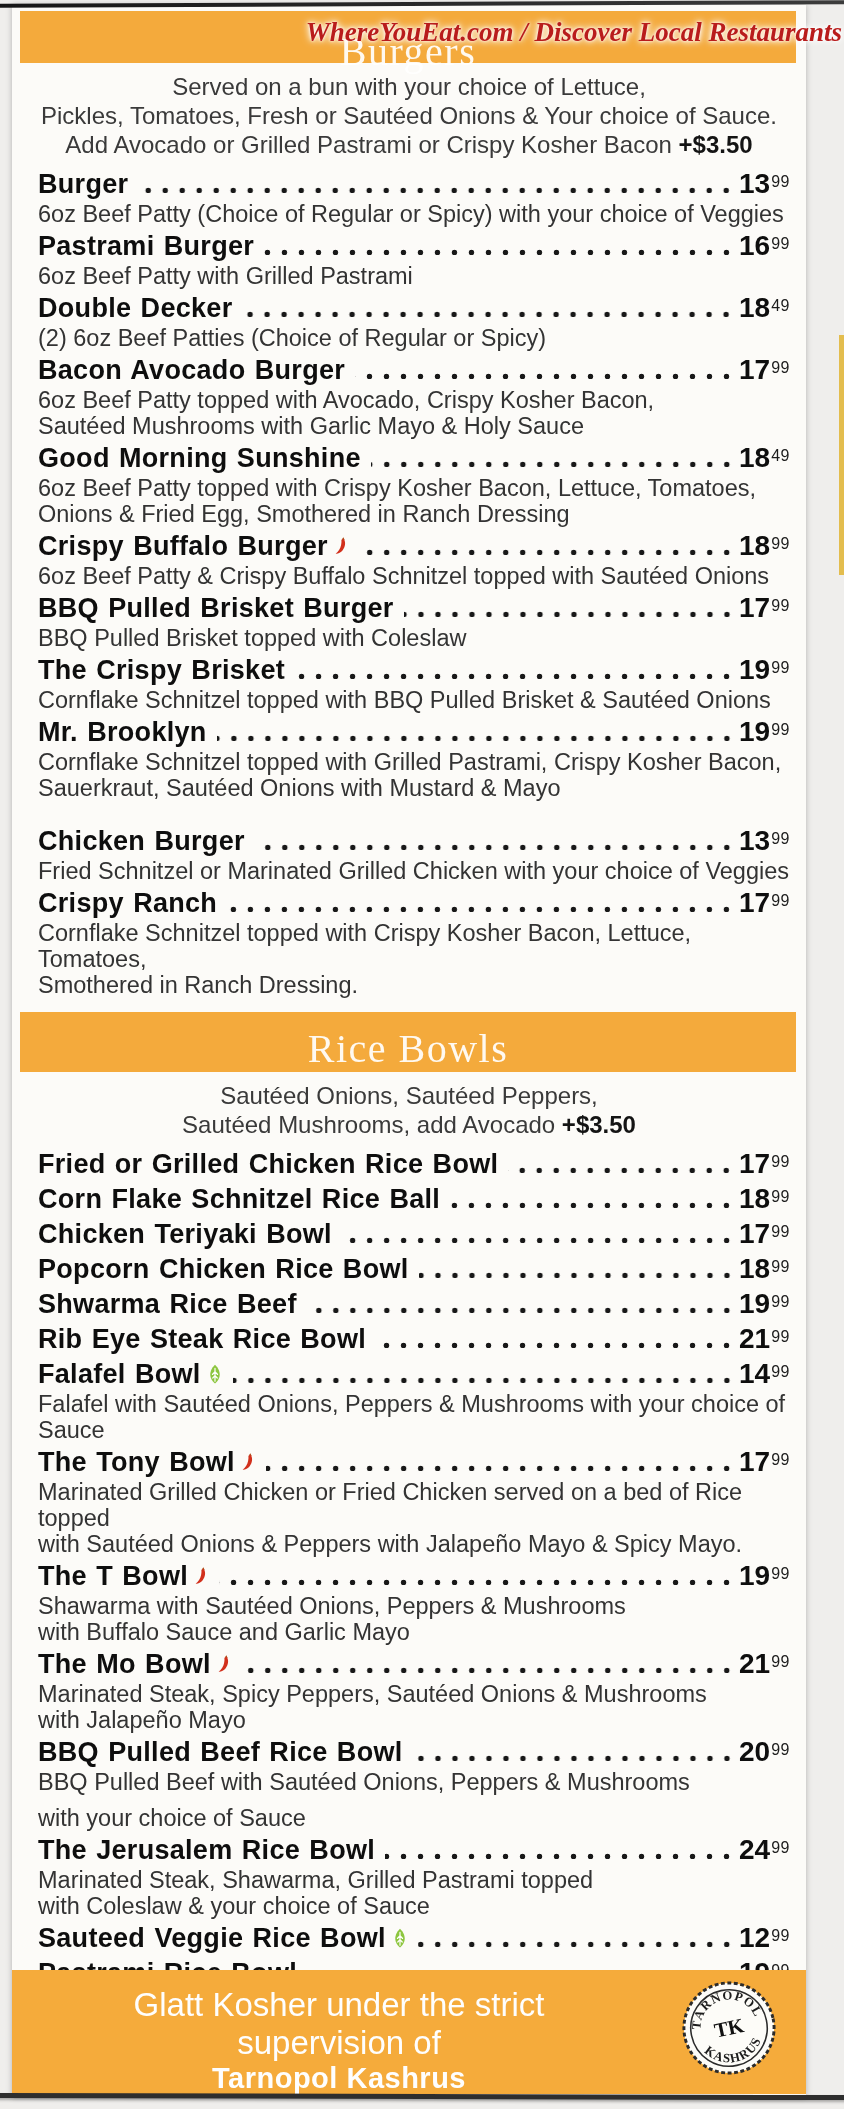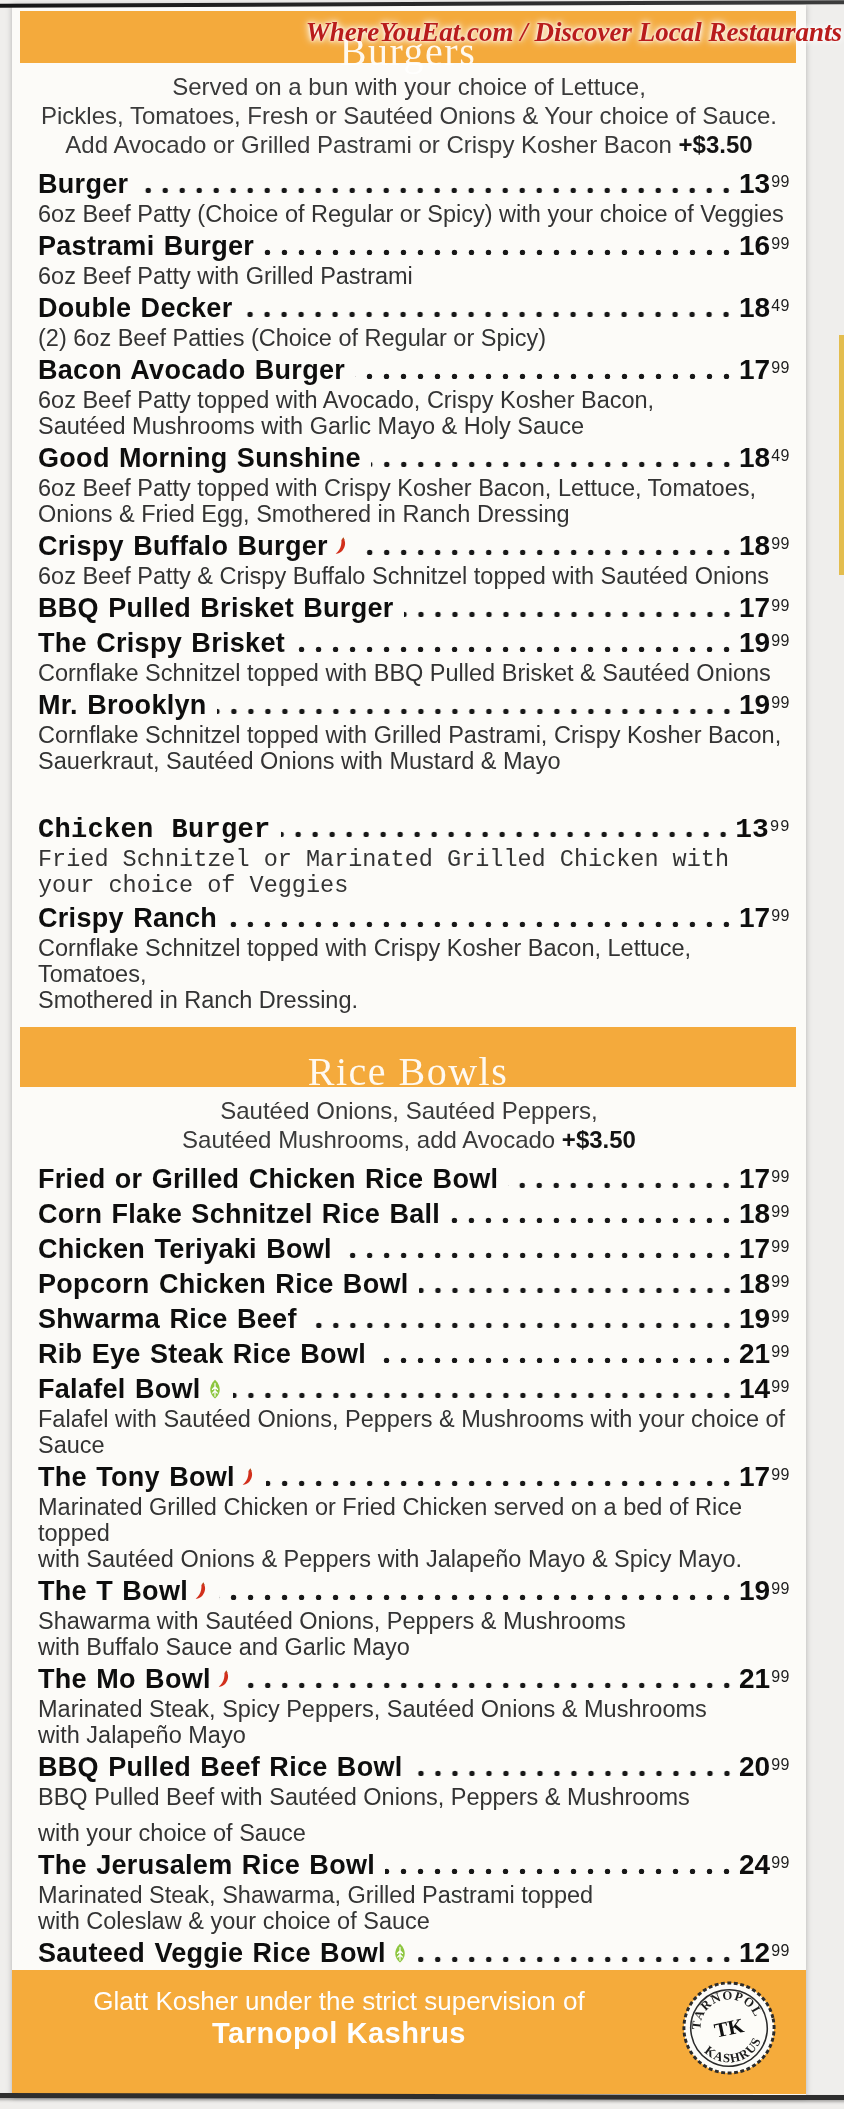--- a/index.html
+++ b/index.html
@@ -27,21 +27,21 @@
   .watermark {
     position:absolute; top:17px; right:2px; z-index:5; white-space:nowrap;
     font-family:"Liberation Serif", serif; font-style:italic; font-weight:bold;
     font-size:27px; color:#b91c1c;
     text-shadow:0 0 3px #fff, 0 0 6px #fff, 0 0 10px #fff;
   }
   .banner {
     margin:6px 10px 0 8px; height:52px; background:#F4AA3C;
     display:flex; align-items:center; justify-content:center;
   }
-  .banner-rice { height:60px; margin-top:14px; }
+  .banner-rice { height:60px; margin-top:14px;align-items:flex-end; }
   .banner-title {
     font-family:"Liberation Serif", serif; font-size:40px;
     color:rgba(255,255,254,0.93); letter-spacing:1.5px;margin-top:28px;
   }
   .intro { text-align:center; margin-top:9px; font-size:24px; line-height:29px; color:#3a3a3a; }
   .intro b { color:#141414; }
   .items { padding:6px 16px 0 26px; }
   .item { margin-top:3px; }
   .item-line { display:flex; align-items:baseline; }
   .item-name {
@@ -56,28 +56,28 @@
     background-size:17px 7px; background-repeat:repeat-x; background-position:right 1px;
   }
   .price { font-weight:bold; font-size:28px; color:#0e0e0e; white-space:nowrap; }
   .price sup {
     font-size:16px; font-weight:400; letter-spacing:0.5px; color:#1c1c1c;
     vertical-align:6px; margin-left:1px;
   }
   .item-desc { margin-top:1px; }
   .desc-line { font-size:23.5px; line-height:26px; color:#333; }
   
-  .item[data-idx="0-9"] { margin-top:40px;font-family:Liberation Mono, monospace; }
+  .item[data-idx="0-9"] { margin-top:24px; }
   .item[data-idx="1-10"] .desc-line + .desc-line { margin-top:10px; }
   .note { text-align:center; font-size:21px; color:#222; margin-top:18px; }
   .footer {
     position:absolute; left:0; bottom:3px; width:100%; height:124px; background:#F5AB3B;
   }
   .footer-text { position:absolute; left:40px; right:180px; top:16px; text-align:center; color:#fefefe; }
-  .footer-line1 { font-size:26px; }
+  .footer-line1 { font-size:33px; }
   .footer-line2 { font-size:29px; font-weight:bold; margin-top:0; letter-spacing:0.5px; }
   .seal { position:absolute; right:28px; top:9px; width:98px; height:98px; transform:rotate(-12deg); }
   .seal svg { width:100%; height:100%; }
   .seal-outer { fill:#fdfcf8; stroke:#2b2b2b; stroke-width:3; stroke-dasharray:4 2.6; }
   .seal-inner { fill:none; stroke:#2b2b2b; stroke-width:1.6; }
   .seal-arc { font-family:"Liberation Serif", serif; font-size:13px; font-weight:bold; fill:#1d1d1d; letter-spacing:1.2px; }
   .seal-mono { font-family:"Liberation Serif", serif; font-size:21px; font-weight:bold; fill:#111; }
 </style>
 </head>
 <body>
@@ -168,20 +168,23 @@
             <div class="desc-line">6oz Beef Patty &amp; Crispy Buffalo Schnitzel topped with Sautéed Onions</div>
           </div>
   </div>
         <div class="item" data-idx="0-6">
     <div class="item-line">
       <span class="item-name">BBQ Pulled Brisket Burger</span>
 
       <span class="dots"></span>
       <span class="price"><span class="price-int">17</span><sup class="price-cents">99</sup></span>
     </div>
+    <div class="item-desc">
+            <div class="desc-line">BBQ Pulled Brisket topped with Coleslaw</div>
+          </div>
   </div>
         <div class="item" data-idx="0-7">
     <div class="item-line">
       <span class="item-name">The Crispy Brisket</span>
 
       <span class="dots"></span>
       <span class="price"><span class="price-int">19</span><sup class="price-cents">99</sup></span>
     </div>
     <div class="item-desc">
             <div class="desc-line">Cornflake Schnitzel topped with BBQ Pulled Brisket &amp; Sautéed Onions</div>

